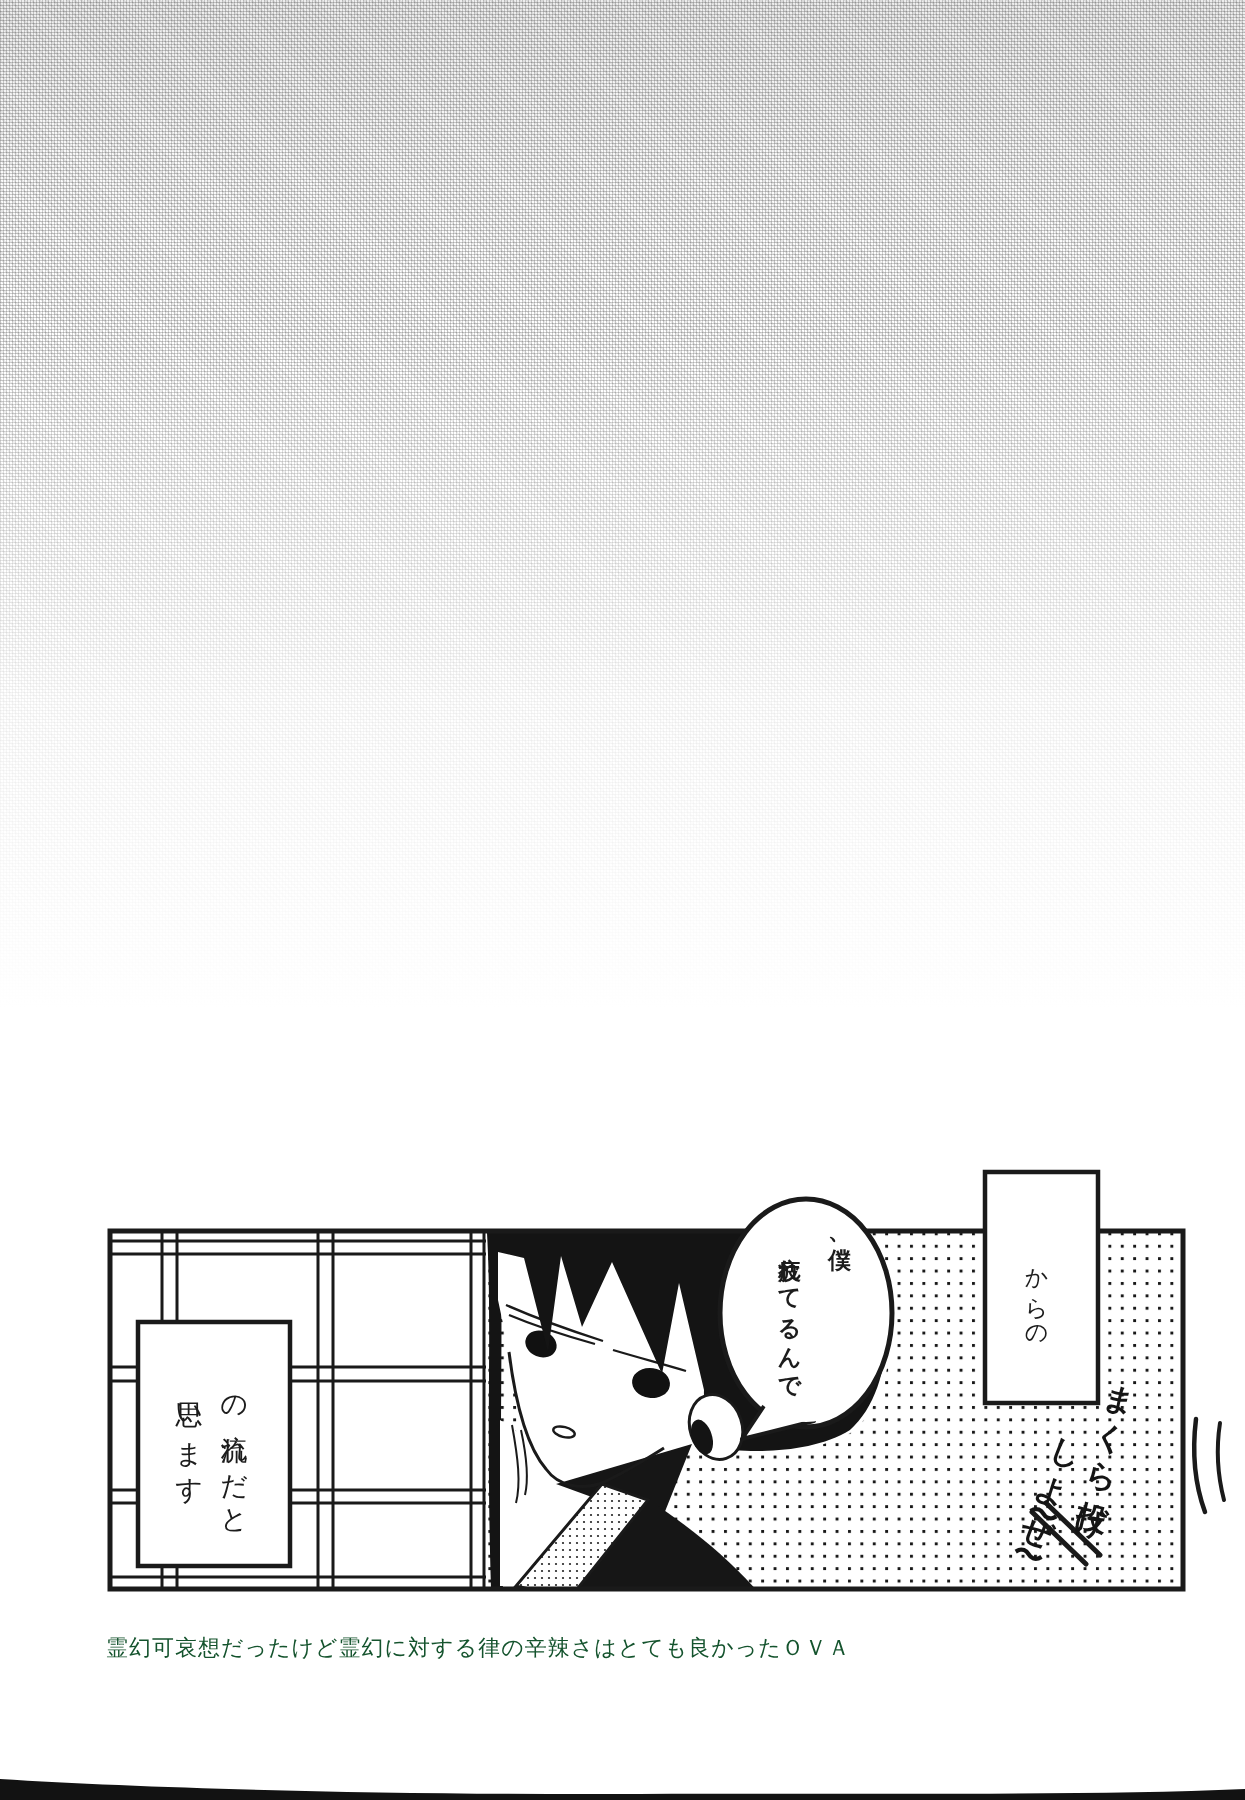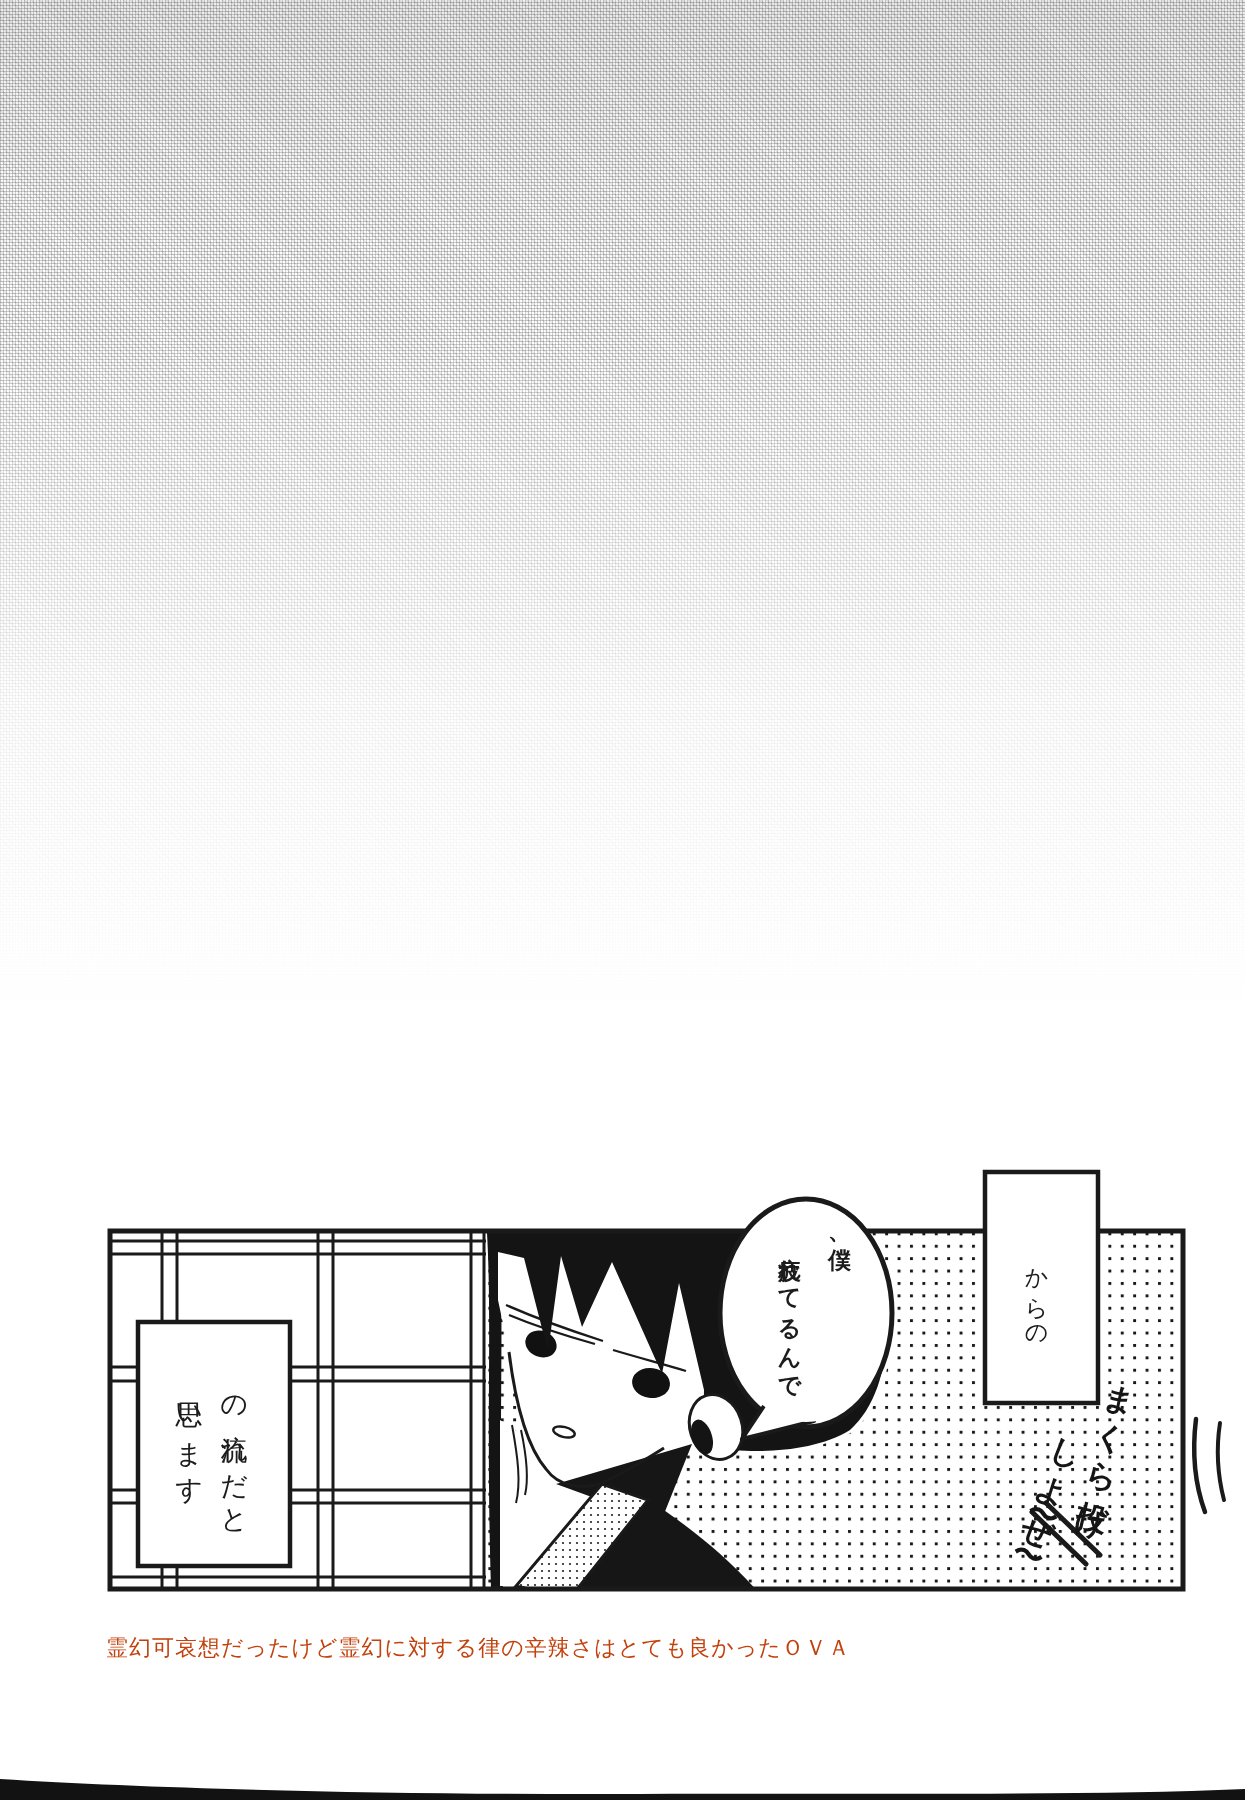--- a/index.html
+++ b/index.html
@@ -27,21 +27,21 @@
     white-space:nowrap;
     line-height:1;
     z-index:5;
   }
   .narr{font-size:27px;letter-spacing:5px;}
   .karano{font-size:23px;letter-spacing:3px;}
   .bubble-t{font-size:23px;font-weight:bold;letter-spacing:3px;}
   .hand{font-size:31px;font-weight:bold;letter-spacing:4px;color:#151515;}
   .caption{
     position:absolute;left:106px;top:1633px;
-    font-size:22px;letter-spacing:1px;color:#c2410c;z-index:5;
+    font-size:22px;letter-spacing:1px;color:#14532d;z-index:5;
   }
 </style>
 </head>
 <body>
 
 <div class="page">
 
   <div class="texture"></div>
 
   <svg class="art" width="1245" height="1800" viewBox="0 0 1245 1800">

